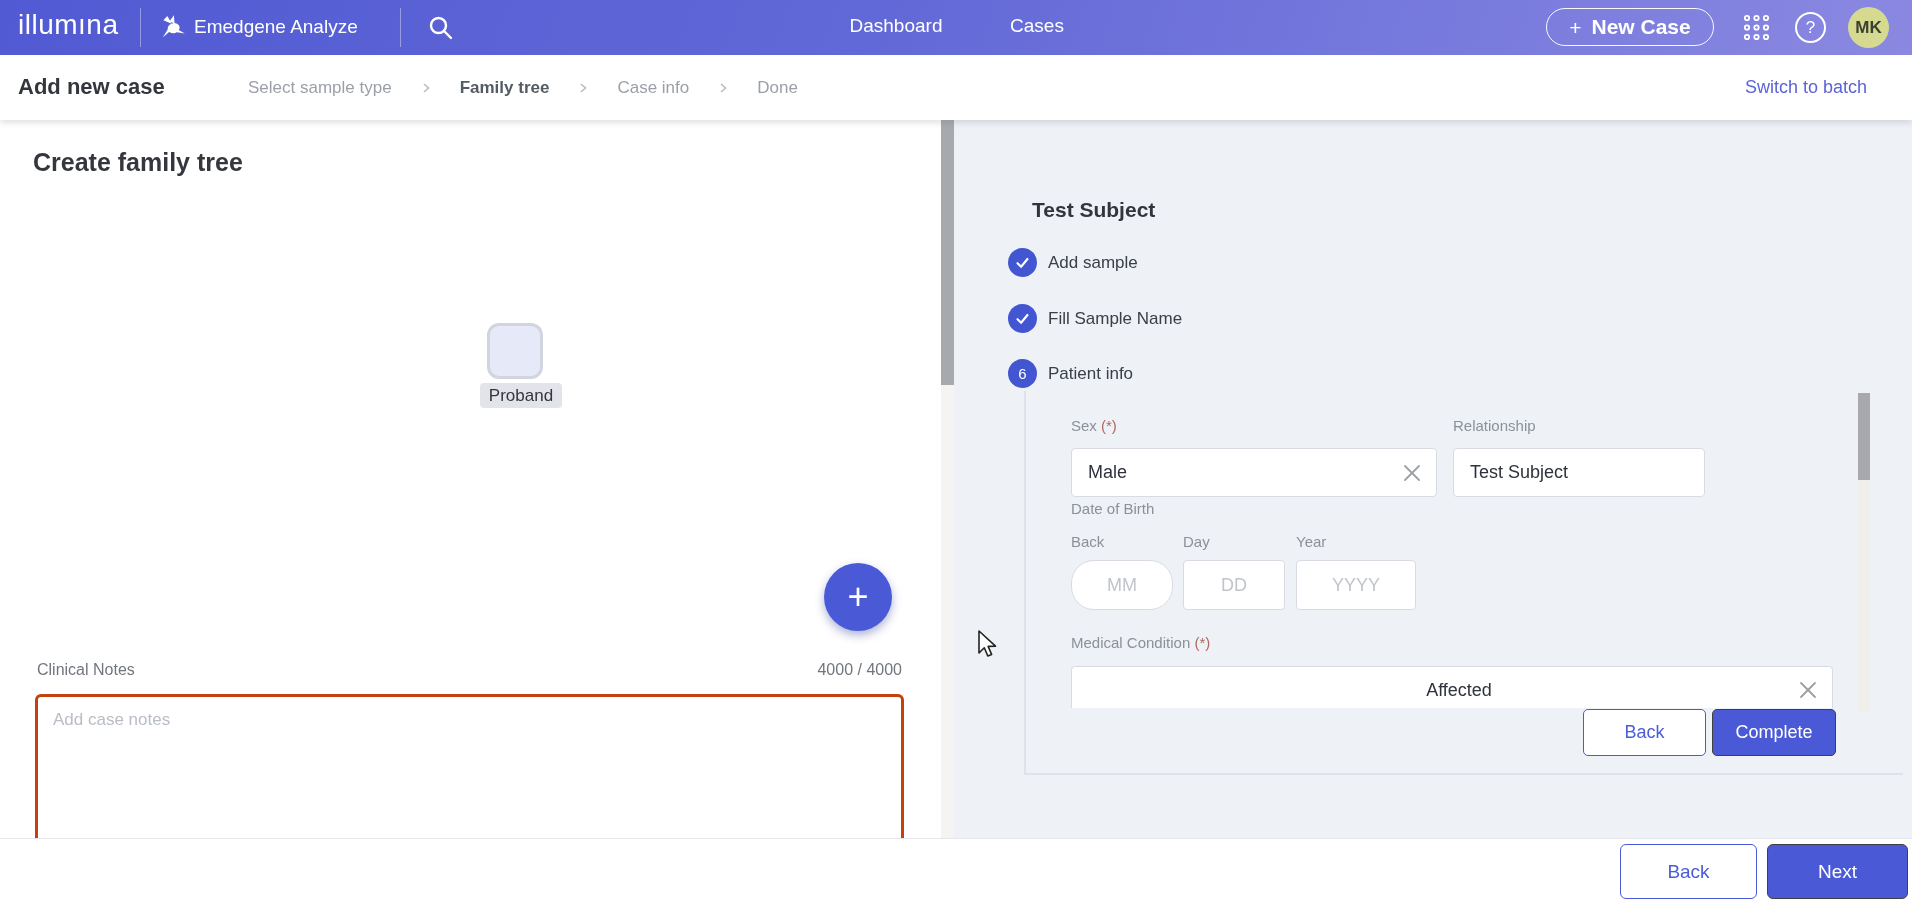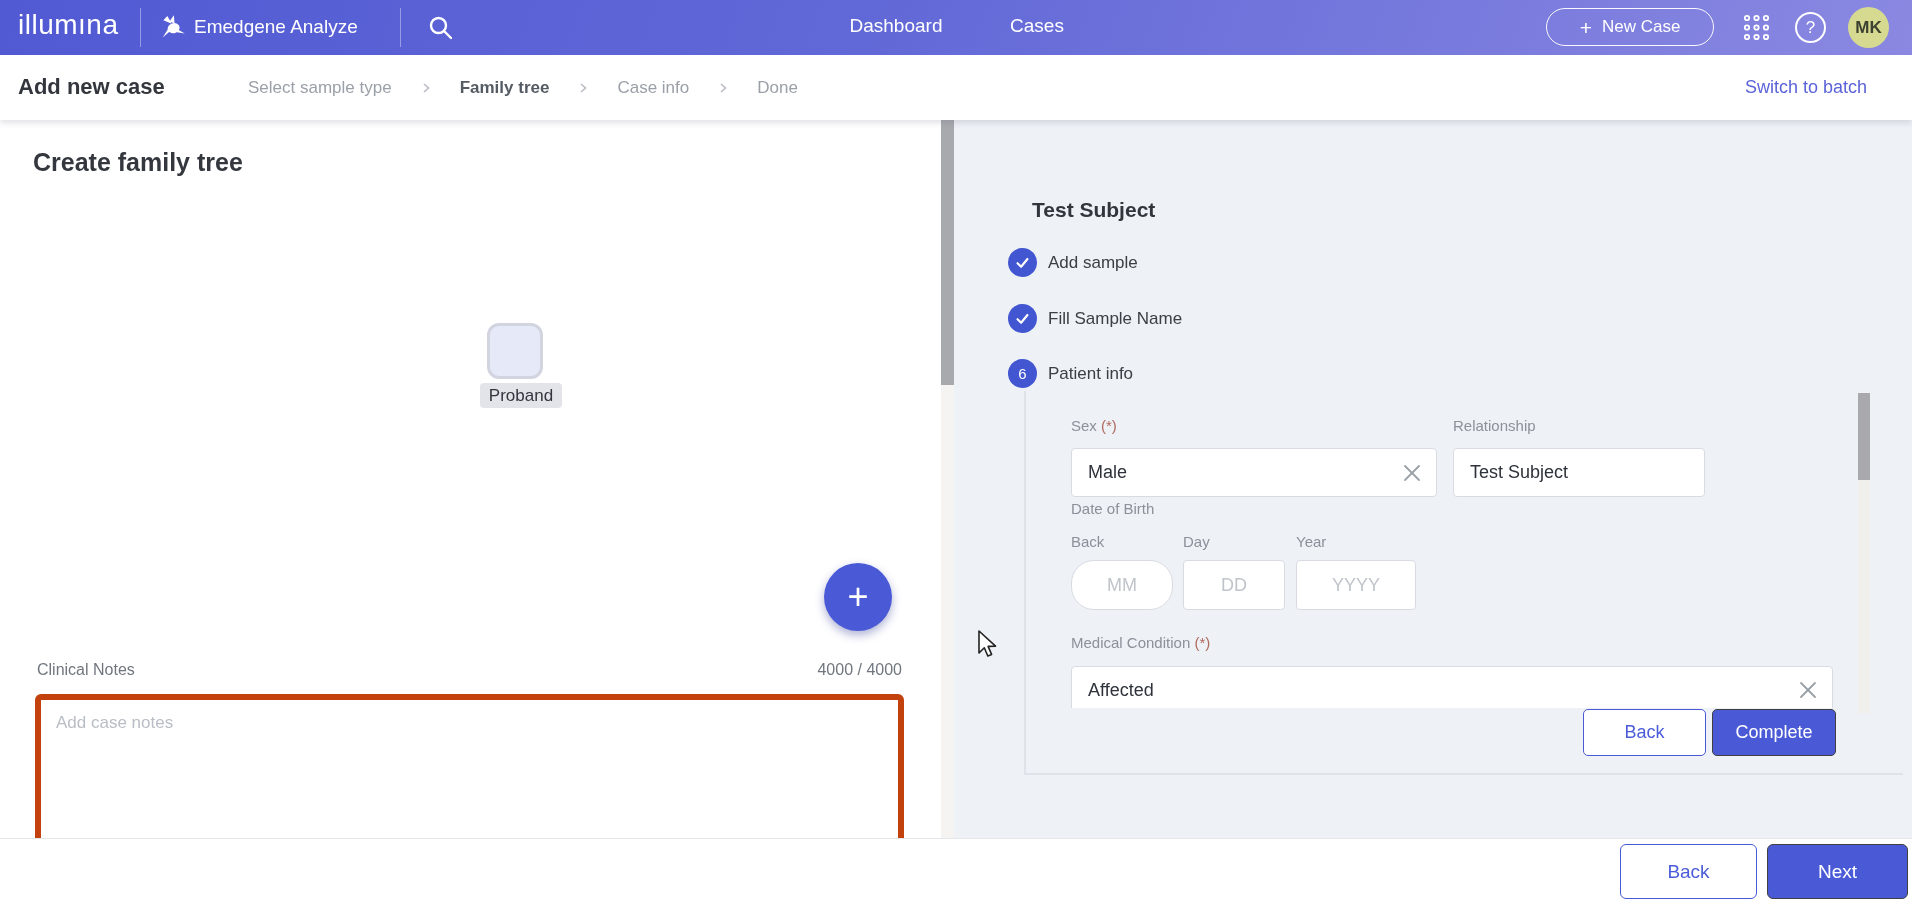--- a/index.html
+++ b/index.html
@@ -12,21 +12,21 @@
   .tb-divider{position:absolute;top:8px;width:1px;height:39px;background:rgba(255,255,255,.38);}
   .bird{position:absolute;left:158px;top:13px;width:28px;height:28px;}
   .product{position:absolute;left:194px;top:16px;color:#fff;font-size:19px;font-weight:400;}
   .search{position:absolute;left:427px;top:14px;width:27px;height:27px;cursor:pointer;}
   .nav-item{position:absolute;top:15px;color:#fff;font-size:19px;font-weight:500;cursor:pointer;}
   .nav-dash{left:839px;width:114px;text-align:center;}
   .nav-cases{left:1007px;width:60px;text-align:center;}
   .newcase{position:absolute;left:1546px;top:8px;width:168px;height:38px;border:1.5px solid rgba(255,255,255,.95);
     border-radius:19px;display:flex;align-items:center;justify-content:center;gap:10px;color:#fff;cursor:pointer;box-sizing:border-box;}
   .newcase .plus{font-size:21px;font-weight:400;line-height:1;}
-  .newcase .lbl{font-size:17px;font-weight:400;}
+  .newcase .lbl{font-size:21px;font-weight:700;}
   .apps{position:absolute;left:1743px;top:14px;width:27px;height:27px;cursor:pointer;}
   .help{position:absolute;left:1795px;top:12px;width:31px;height:31px;border:2px solid #fff;border-radius:50%;
     box-sizing:border-box;color:#fff;font-size:17px;font-weight:500;display:flex;align-items:center;justify-content:center;cursor:pointer;}
   .avatar{position:absolute;left:1848px;top:7px;width:41px;height:41px;border-radius:50%;background:#d5da90;
     color:#3b4030;font-size:17px;font-weight:600;display:flex;align-items:center;justify-content:center;cursor:pointer;}
 
   
   .crumbbar{position:absolute;left:0;top:55px;width:1912px;height:65px;background:#fff;z-index:20;
     box-shadow:0 3px 6px rgba(90,95,110,.18);}
   .page-title{position:absolute;left:18px;top:19px;font-size:22px;font-weight:700;color:#33363c;}
@@ -41,21 +41,21 @@
   .lp-title{position:absolute;left:33px;top:28px;font-size:25px;font-weight:700;color:#34383e;}
   .proband{position:absolute;left:487px;top:203px;width:50px;height:50px;background:#e6eaf8;
     border:3px solid #d2d5e0;border-radius:12px;cursor:pointer;}
   .proband-label{position:absolute;left:480px;top:263px;width:82px;height:25px;background:#e2e4ea;border-radius:4px;
     font-size:17px;color:#33363c;display:flex;align-items:center;justify-content:center;}
   .fab{position:absolute;left:824px;top:443px;width:68px;height:68px;border-radius:50%;background:#4a5ad6;
     box-shadow:0 4px 10px rgba(50,60,150,.4);color:#fff;font-size:36px;font-weight:300;
     display:flex;align-items:center;justify-content:center;cursor:pointer;}
   .notes-label{position:absolute;left:37px;top:541px;font-size:16px;color:#71767e;}
   .notes-counter{position:absolute;left:700px;top:541px;width:202px;text-align:right;font-size:16px;color:#71767e;}
-  .notes-area{position:absolute;left:35px;top:574px;width:869px;height:150px;border:6px solid #c2410c;border-radius:6px;
+  .notes-area{position:absolute;left:35px;top:574px;width:869px;height:150px;border:3px solid #c2410c;border-radius:6px;
     box-sizing:border-box;padding:13px 15px;font-family:"Liberation Sans",sans-serif;font-size:17px;color:#33363c;resize:none;outline:none;}
   .notes-area::placeholder{color:#b9bdc5;}
 
   
   .lp-track{position:absolute;left:941px;top:120px;width:13px;height:718px;background:#f5f4f2;}
   .lp-thumb{position:absolute;left:941px;top:120px;width:13px;height:265px;background:#a7a9ad;cursor:pointer;}
 
   
   .right-panel{position:absolute;left:954px;top:120px;width:958px;height:718px;background:#eef1f6;overflow:hidden;}
   
@@ -68,21 +68,21 @@
   .h-border{position:absolute;left:70px;top:653px;width:879px;height:2px;background:#dfe2e9;}
 
   .fld-label{position:absolute;font-size:15px;color:#8b9099;}
   .fld-star{color:#b06a5e;}
   .tb{position:absolute;background:#fff;border:1px solid #d9dbe3;border-radius:4px;box-sizing:border-box;
     font-family:"Liberation Sans",sans-serif;font-size:18px;color:#2e323a;outline:none;}
   .tb::placeholder{color:#c0c4cb;}
   .clear-x{position:absolute;width:22px;height:22px;cursor:pointer;}
   .clear-x svg{width:22px;height:22px;}
   .affected-clip{position:absolute;left:117px;top:546px;width:762px;height:42px;overflow:hidden;}
-  .affected-clip .tb{position:absolute;left:0;top:0;width:762px;height:49px;padding-left:16px;}
+  .affected-clip .tb{position:absolute;left:0;top:0;width:762px;height:49px;padding-left:16px;text-align:center;}
 
   .rp-btn{position:absolute;top:589px;height:47px;border-radius:5px;font-size:18px;font-weight:500;
     display:flex;align-items:center;justify-content:center;cursor:pointer;box-sizing:border-box;}
   .btn-outline{background:#fff;border:1px solid #4a5ad6;color:#4c5cd8;}
   .btn-fill{background:#4a5ad6;border:1px solid #404040;color:#fff;}
 
   
   .rp-track{position:absolute;left:904px;top:273px;width:12px;height:320px;background:#f1efec;}
   .rp-thumb{position:absolute;left:904px;top:273px;width:12px;height:87px;background:#a9a9ad;cursor:pointer;}
 

